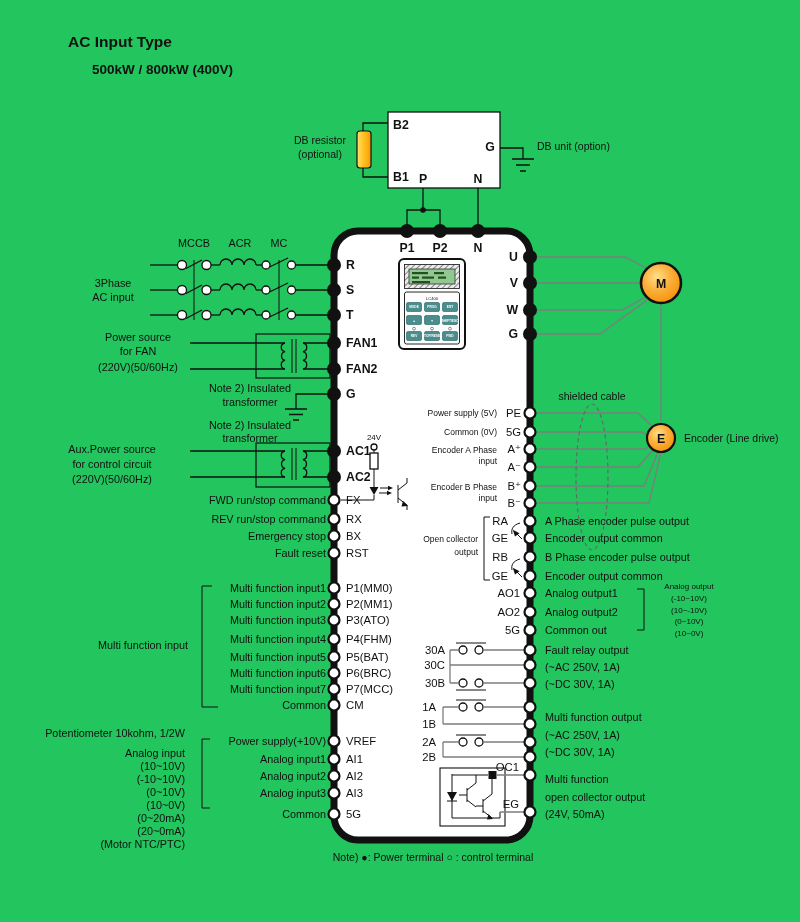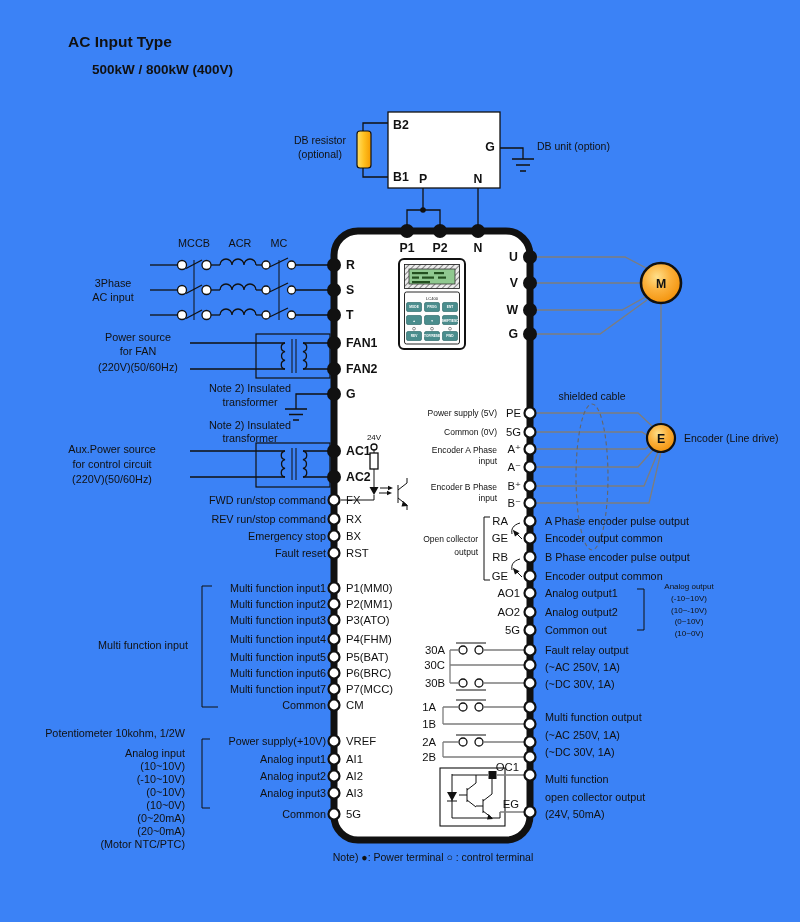--- a/index.html
+++ b/index.html
@@ -1,16 +1,16 @@
 <!DOCTYPE html>
 <html><head>
 <meta charset="utf-8">
 <style>
   html,body{margin:0;padding:0;background:#fff;}
-  .page{position:relative;width:800px;height:922px;background:#3b82f6;overflow:hidden;}
+  .page{position:relative;width:800px;height:922px;background:#22c55e;overflow:hidden;}
   svg{font-family:"Liberation Sans","DejaVu Sans",sans-serif;}
   .w{stroke:#111;stroke-width:1.3;fill:none;}
   .w1{stroke:#111;stroke-width:1;fill:none;}
   .wg{stroke:#7d7d7d;stroke-width:1.3;fill:none;}
   .sym{fill:#fff;stroke:#111;stroke-width:1.3;}
   .bodyrect{fill:#fff;stroke:#111;stroke-width:7;}
   .pterm{fill:#111;stroke:none;}
   .cterm{fill:#fff;stroke:#111;stroke-width:2.2;}
   text{fill:#111;}
   .ttl{font-size:15.5px;font-weight:bold;}

